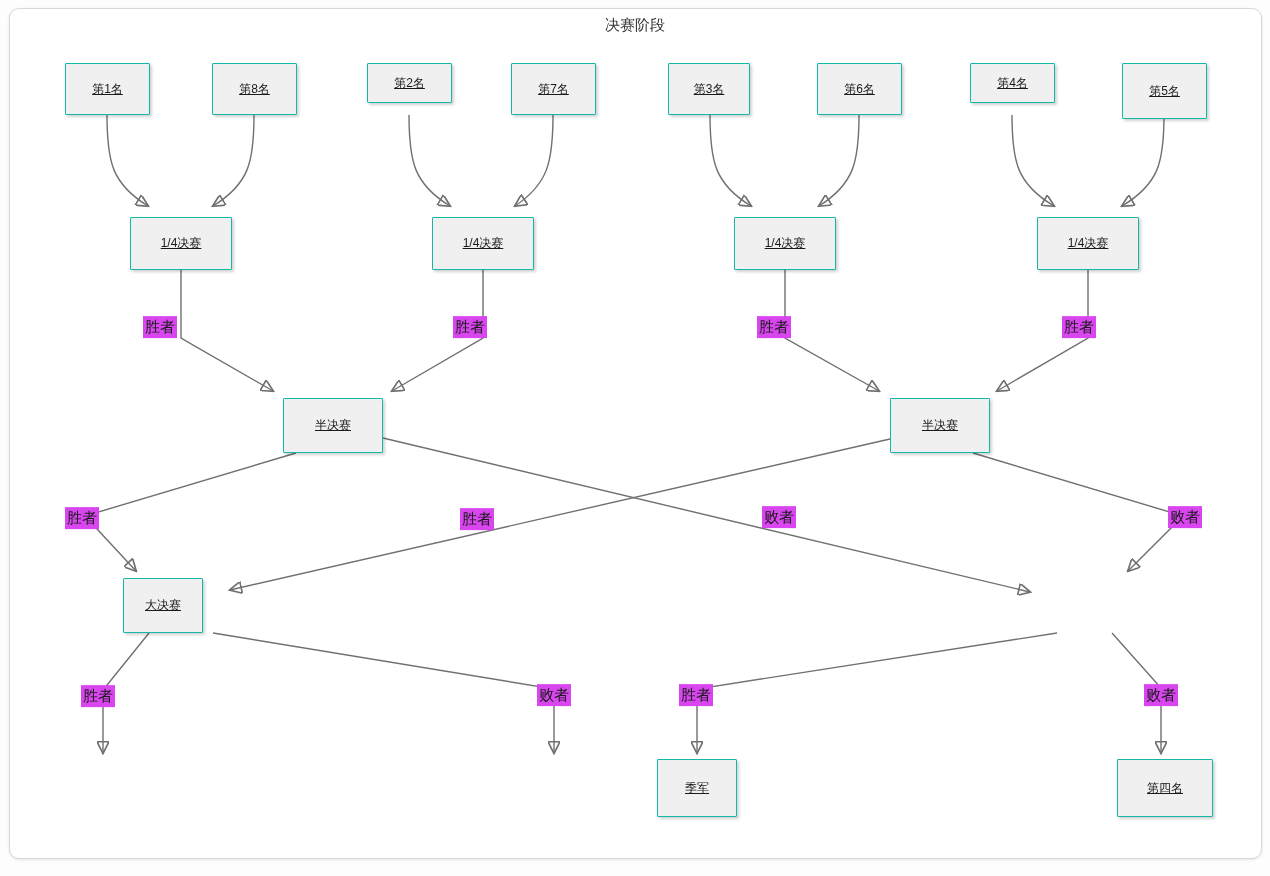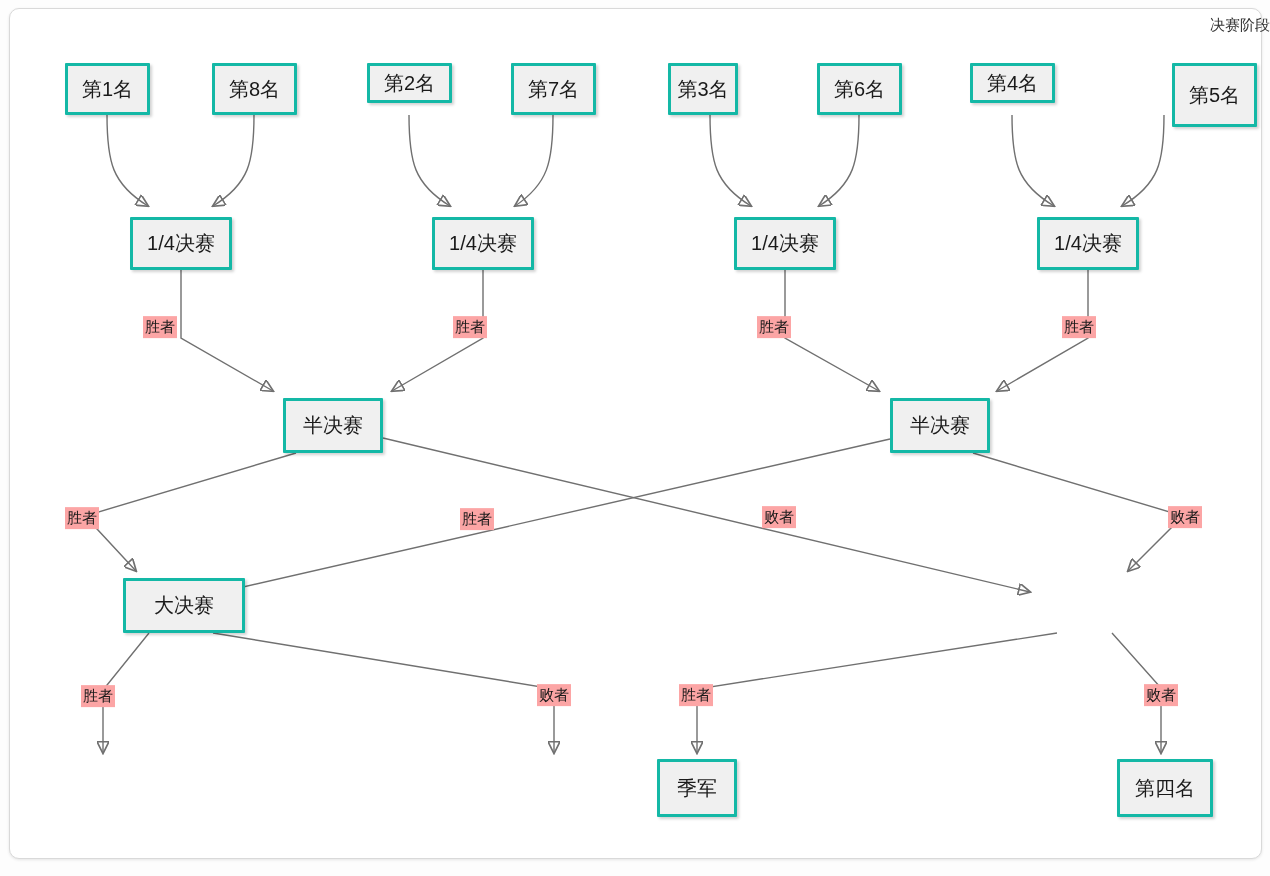--- a/index.html
+++ b/index.html
@@ -6,34 +6,34 @@
   body { font-family:"Liberation Sans","DejaVu Sans",sans-serif; }
   .canvas {
     position:relative; width:1270px; height:876px; background:#fdfdfd; overflow:hidden;
   }
   .card {
     position:absolute; left:9px; top:8px; width:1251px; height:849px;
     background:#ffffff; border:1px solid #d9d9d9; border-radius:10px;
     box-shadow:0 1px 3px rgba(0,0,0,0.10);
   }
   .title {
-    position:absolute; top:16px; left:0; width:1270px; text-align:right;
+    position:absolute; top:16px; left:0; width:1270px; text-align:center;
     font-size:15px; color:#333333;
   }
   .edges { position:absolute; left:0; top:0; }
   .edges path { stroke:#707070; stroke-width:1.4; fill:none; }
   .node {
-    position:absolute; background:#f0f0f0; border:3px solid #14b8a6;
+    position:absolute; background:#f0f0f0; border:1px solid #14b8a6;
     border-radius:1px; box-shadow:2px 2px 3px rgba(0,0,0,0.18);
     display:flex; align-items:center; justify-content:center;
-    font-size:20px; color:#1a1a1a; box-sizing:border-box;
+    font-size:12px; color:#1a1a1a; box-sizing:border-box;text-decoration:underline;
   }
   .elabel {
     position:absolute; transform:translate(-50%,-50%);
-    background:#fca5a5; padding:0 2px; font-size:15px; color:#1a1a1a;
+    background:#d946ef; padding:0 2px; font-size:15px; color:#1a1a1a;
     line-height:1.45; white-space:nowrap;
   }
 </style>
 </head>
 <body>
 
 <div class="canvas">
   <div class="card"></div>
 
   <div class="title">决赛阶段</div>
@@ -66,34 +66,34 @@
     <path d="M149,633 L103,690 L103,753" marker-end="url(#arrow)"></path>
     <path d="M213,633 L554,689 L554,753" marker-end="url(#arrow)"></path>
     <path d="M1057,633 L697,689 L697,753" marker-end="url(#arrow)"></path>
     <path d="M1112,633 L1161,688 L1161,753" marker-end="url(#arrow)"></path>
   </svg>
 
   <div class="node" style="left:65px;top:63px;width:85px;height:52px">第1名</div>
   <div class="node" style="left:212px;top:63px;width:85px;height:52px">第8名</div>
   <div class="node" style="left:367px;top:63px;width:85px;height:40px">第2名</div>
   <div class="node" style="left:511px;top:63px;width:85px;height:52px">第7名</div>
-  <div class="node" style="left:668px;top:63px;width:70px;height:52px">第3名</div>
+  <div class="node" style="left:668px;top:63px;width:82px;height:52px">第3名</div>
   <div class="node" style="left:817px;top:63px;width:85px;height:52px">第6名</div>
   <div class="node" style="left:970px;top:63px;width:85px;height:40px">第4名</div>
-  <div class="node" style="left:1172px;top:63px;width:85px;height:64px">第5名</div>
+  <div class="node" style="left:1122px;top:63px;width:85px;height:56px">第5名</div>
 
   <div class="node" style="left:130px;top:217px;width:102px;height:53px">1/4决赛</div>
   <div class="node" style="left:432px;top:217px;width:102px;height:53px">1/4决赛</div>
   <div class="node" style="left:734px;top:217px;width:102px;height:53px">1/4决赛</div>
   <div class="node" style="left:1037px;top:217px;width:102px;height:53px">1/4决赛</div>
 
   <div class="node" style="left:283px;top:398px;width:100px;height:55px">半决赛</div>
   <div class="node" style="left:890px;top:398px;width:100px;height:55px">半决赛</div>
 
-  <div class="node" style="left:123px;top:578px;width:122px;height:55px">大决赛</div>
+  <div class="node" style="left:123px;top:578px;width:80px;height:55px">大决赛</div>
 
   <div class="node" style="left:657px;top:759px;width:80px;height:58px">季军</div>
   <div class="node" style="left:1117px;top:759px;width:96px;height:58px">第四名</div>
 
   <div class="elabel" style="left:160px;top:327px">胜者</div>
   <div class="elabel" style="left:470px;top:327px">胜者</div>
   <div class="elabel" style="left:774px;top:327px">胜者</div>
   <div class="elabel" style="left:1079px;top:327px">胜者</div>
   <div class="elabel" style="left:82px;top:518px">胜者</div>
   <div class="elabel" style="left:477px;top:519px">胜者</div>

